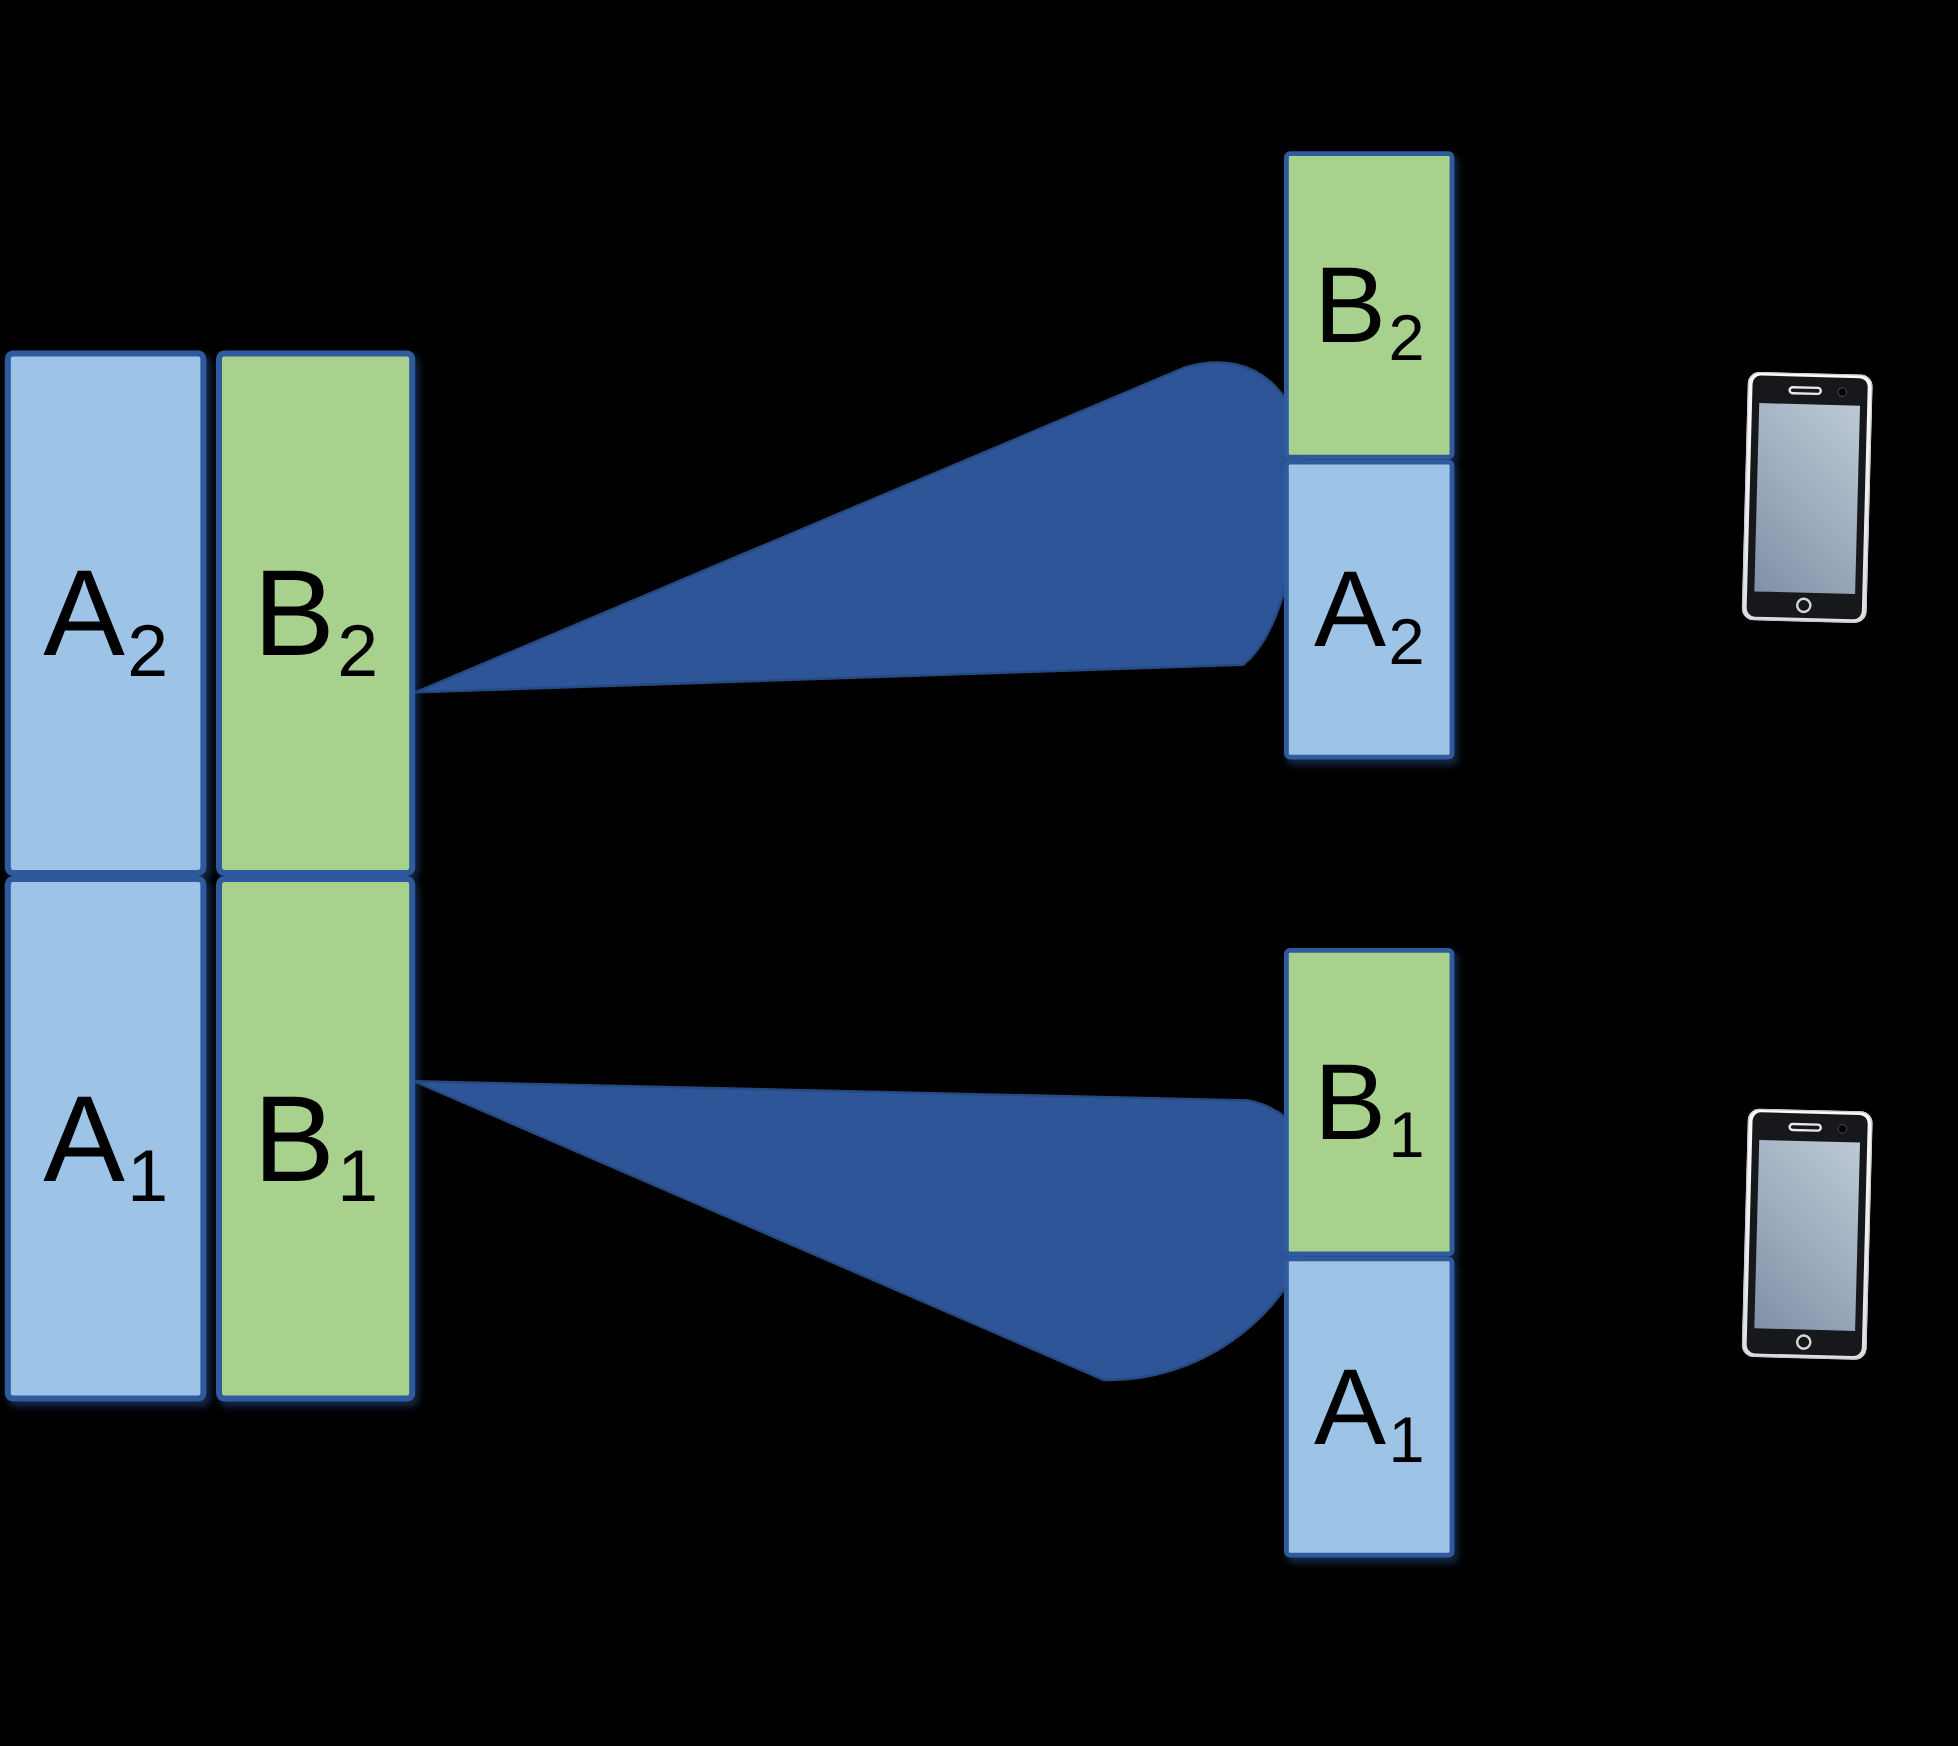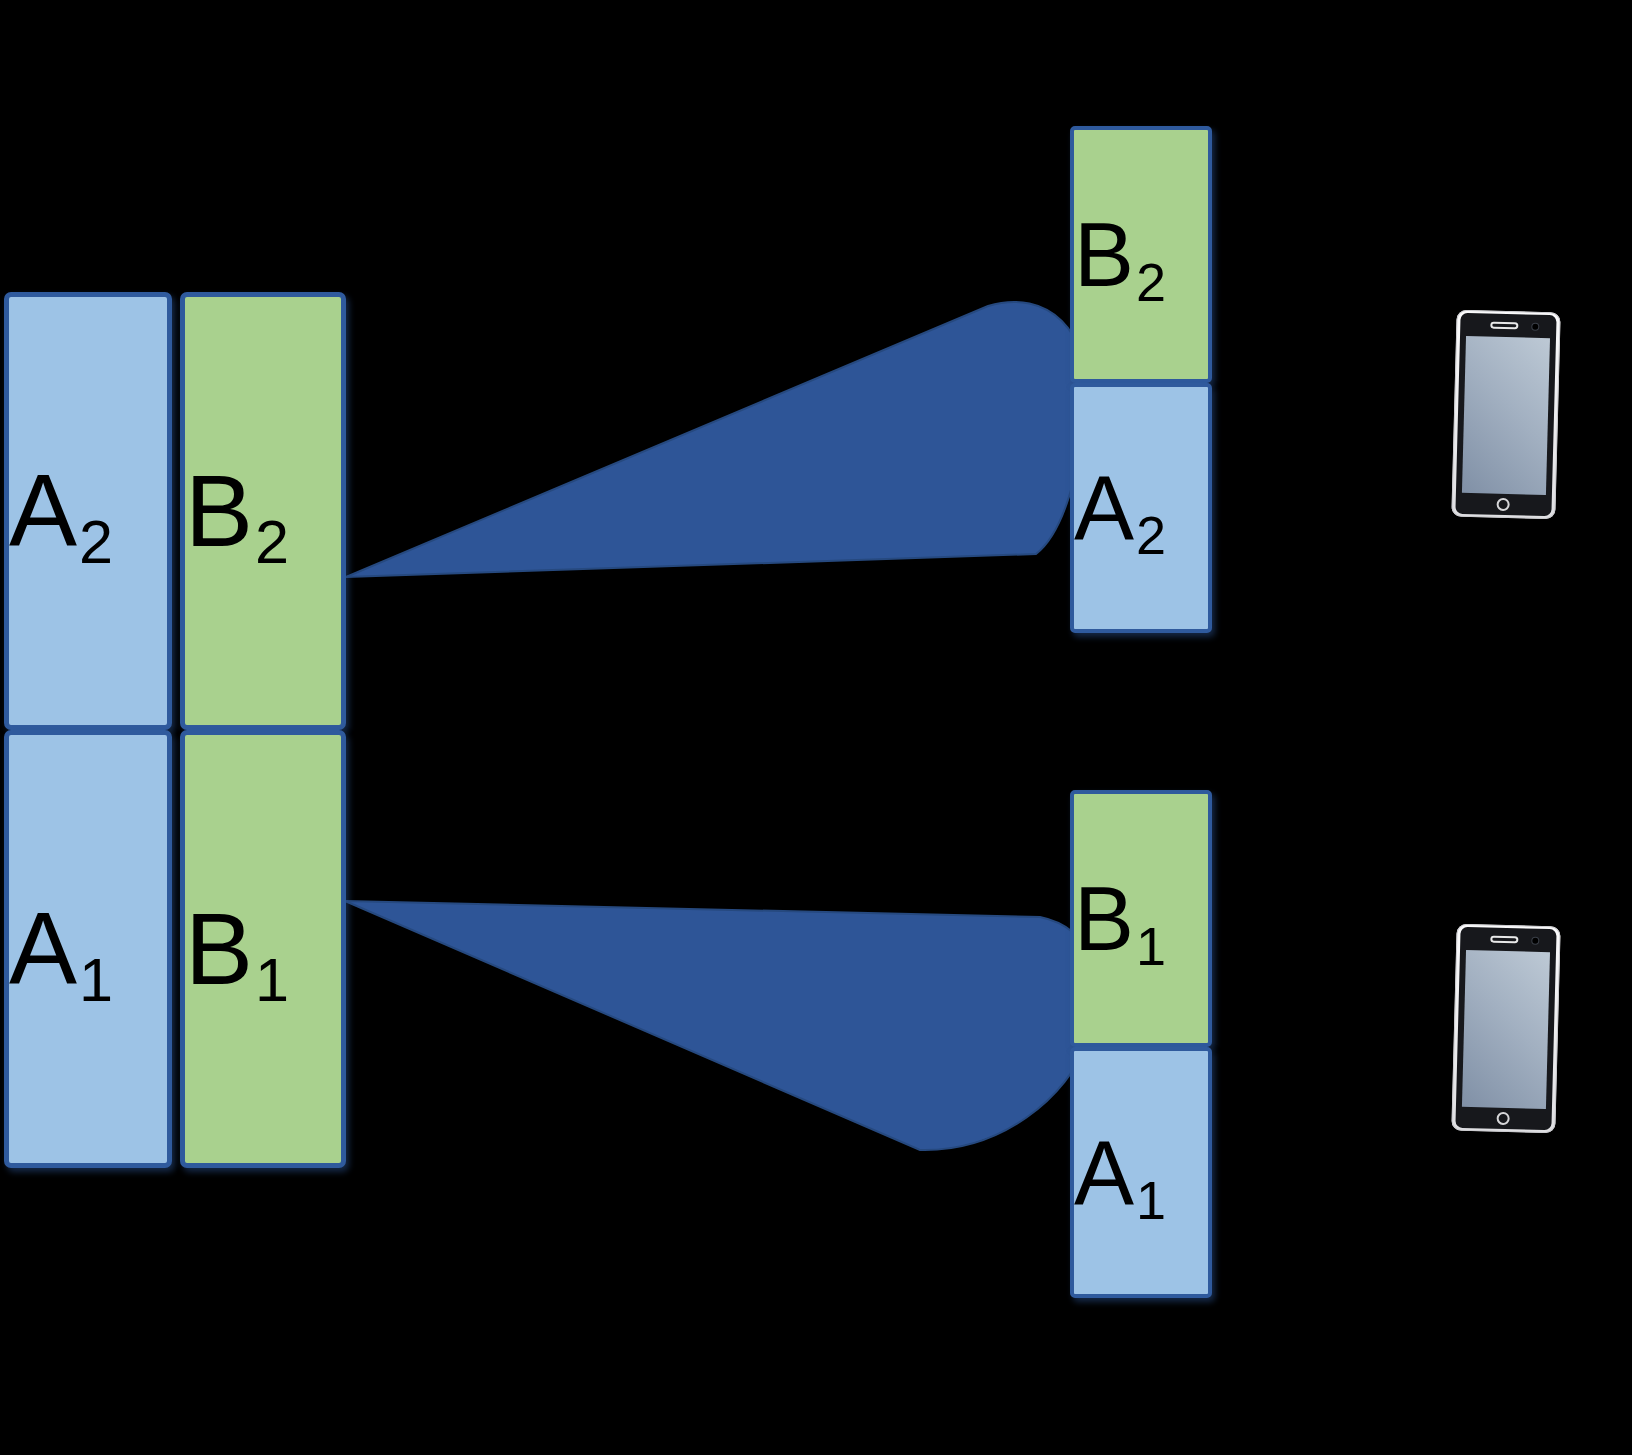--- a/index.html
+++ b/index.html
@@ -20,21 +20,21 @@
     overflow:hidden;
     font-family:"Liberation Sans", sans-serif;
   }
   
   .beams{position:absolute;left:0;top:0;width:1632px;height:1455px;z-index:1;}
   .beam{fill:var(--beam-fill);stroke:var(--beam-stroke);stroke-width:2;}
   
   .col{position:absolute;z-index:2;display:flex;flex-direction:column;}
   .cell{
     width:100%;
-    display:flex;align-items:center;justify-content:flex-start;
+    display:flex;align-items:center;justify-content:center;
     border:5px solid var(--outline);
     border-radius:7px;
     box-shadow:3px 4px 6px rgba(38,73,127,0.55);
   }
   .cell.blue{background:var(--blue-fill);}
   .cell.green{background:var(--green-fill);}
   .stack .cell{border-width:4px;border-radius:5px;}
   .lbl{
     color:var(--label-color);
     font-size:102px;

